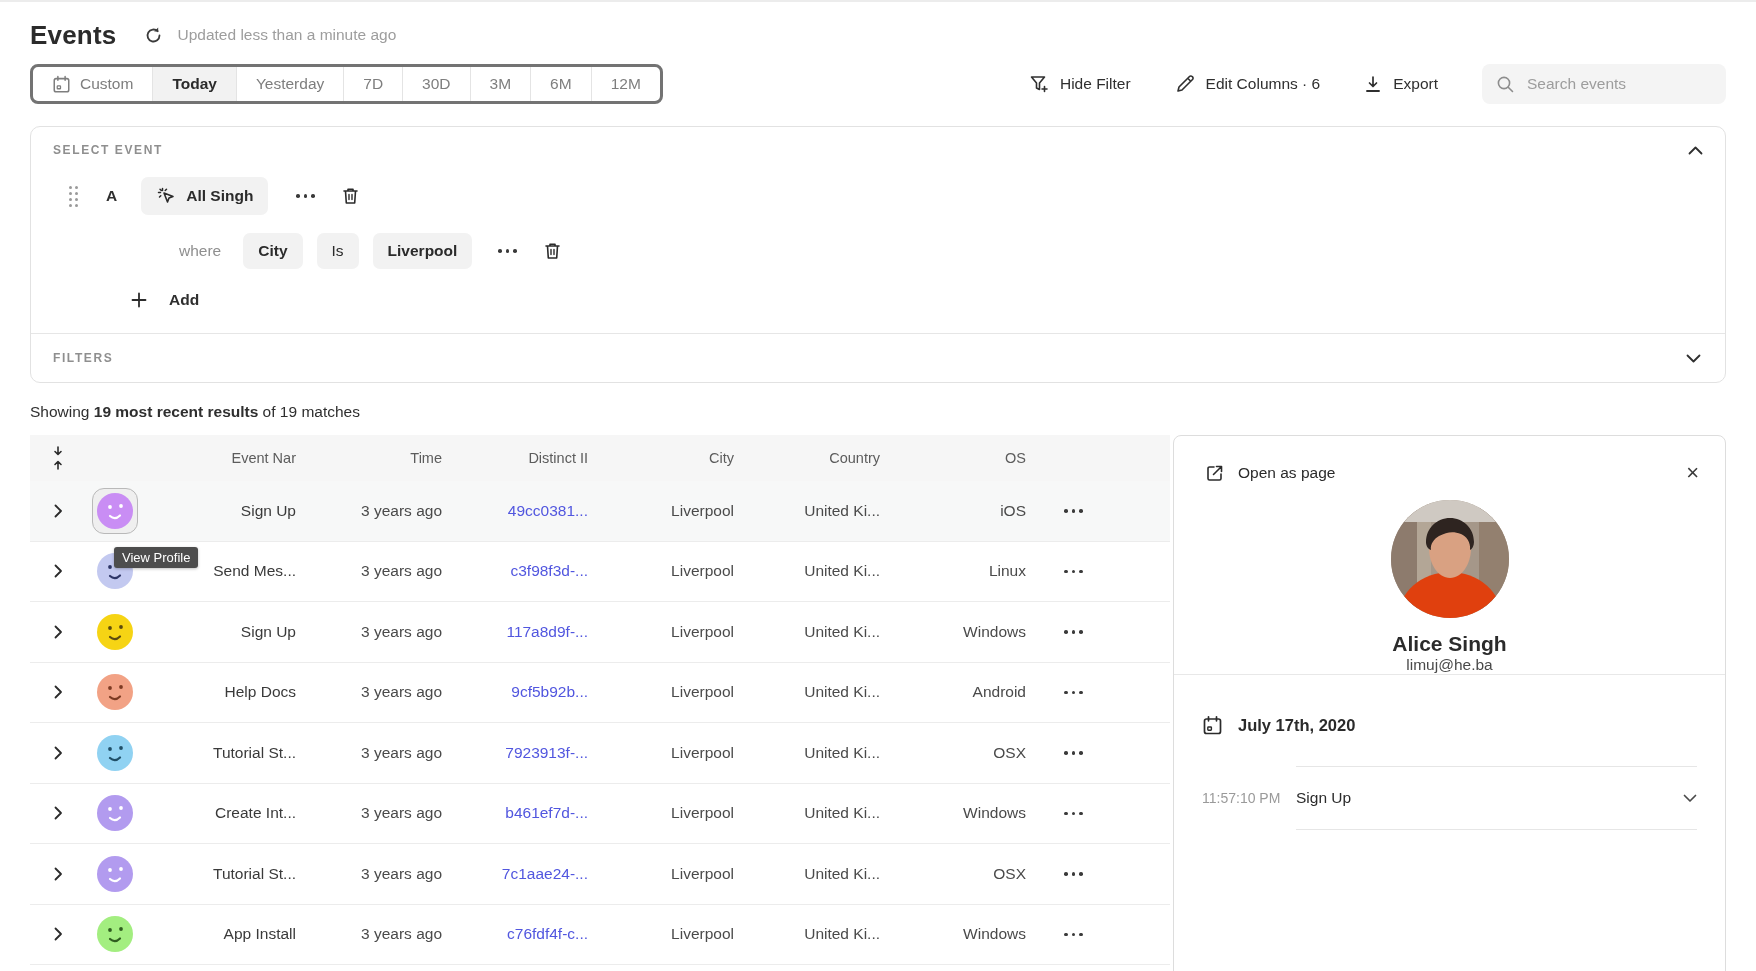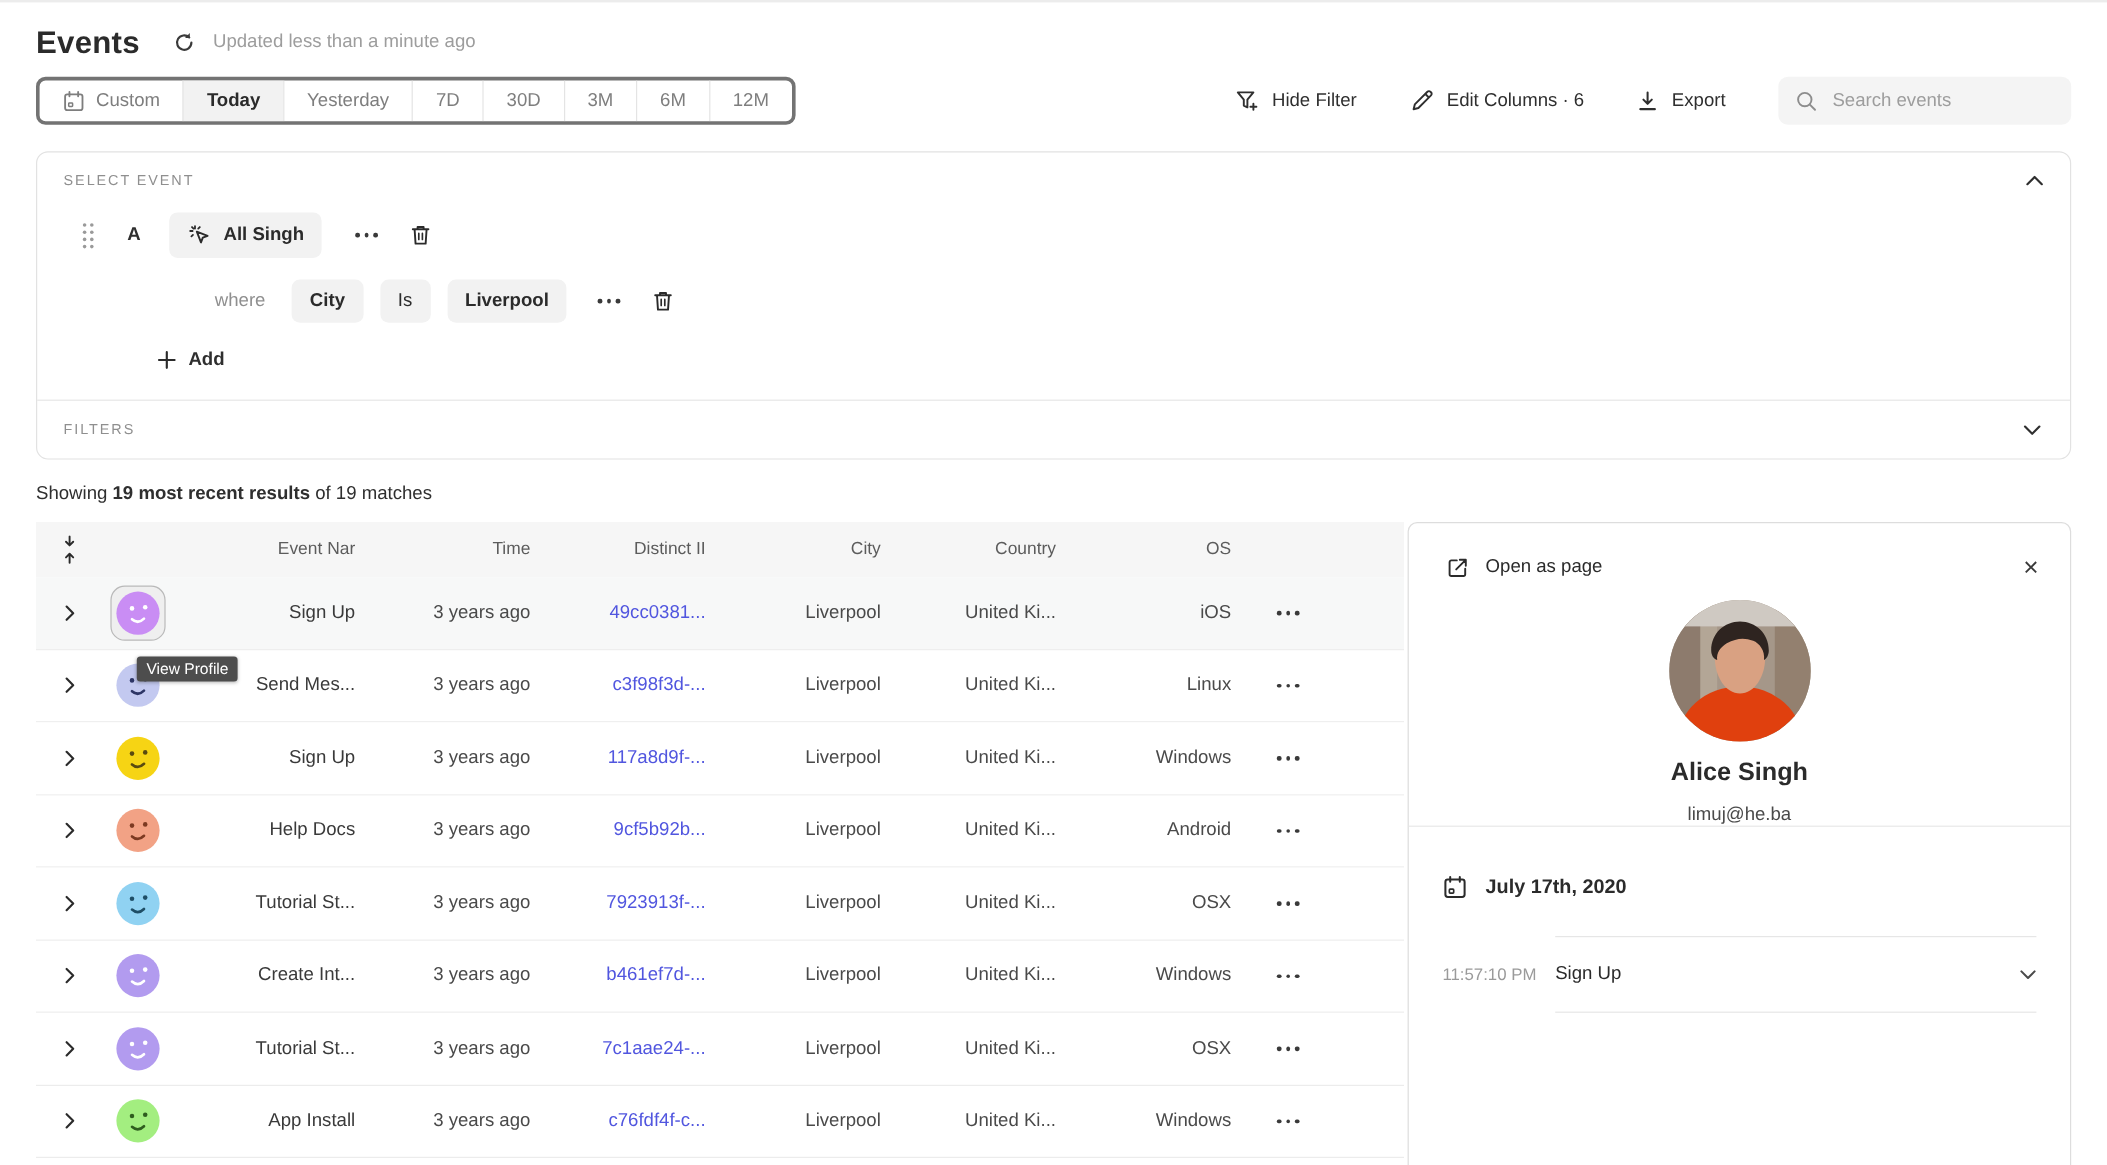--- a/index.html
+++ b/index.html
@@ -23,35 +23,35 @@
   .right-tools { display:flex; align-items:center; gap:44px; }
   .tool-btn { display:flex; align-items:center; gap:11px; font-size:15.5px; color:#2f2f2f; font-weight:500; cursor:pointer; white-space:nowrap; }
   .search-box { display:flex; align-items:center; gap:12px; width:244px; height:40px; background:#f4f4f4; border-radius:8px; padding:0 14px; }
   .search-box input { border:none; outline:none; background:transparent; font-size:15.5px; color:#444; width:100%;
     font-family:"Liberation Sans", sans-serif; }
   .search-box input::placeholder { color:#9d9d9d; }
 
   
   .qpanel { margin-top:22px; border:1px solid #e2e2e2; border-radius:10px; background:#fff; }
   .qpanel-head { display:flex; justify-content:space-between; align-items:center; padding:16px 22px 0 22px; }
-  .section-label { font-size:12px; letter-spacing:1.6px; color:#8f8f8f; font-weight:400; }
+  .section-label { font-size:12px; letter-spacing:1.6px; color:#8f8f8f; font-weight:700; }
   .event-row { display:flex; align-items:center; margin:20px 0 0 38px; gap:0; }
   .grip { display:grid; grid-template-columns:repeat(2, 3px); grid-auto-rows:3px; gap:3px; cursor:grab; }
   .grip i { background:#9a9a9a; border-radius:50%; }
   .row-letter { font-size:15.5px; font-weight:600; color:#2f2f2f; margin-left:28px; }
   .chip { display:inline-flex; align-items:center; gap:10px; background:#f2f2f2; border-radius:7px;
     padding:9px 15px; font-size:15.5px; color:#2b2b2b; cursor:pointer; }
   .chip.bold { font-weight:700; }
   .event-chip { margin-left:24px; }
   .more-dots { display:flex; gap:4px; padding:0 12px; cursor:pointer; }
   .more-dots i { width:3.5px; height:3.5px; border-radius:50%; background:#3a3a3a; }
   .icon-btn { cursor:pointer; display:flex; align-items:center; }
   .where-row { display:flex; align-items:center; margin:18px 0 0 148px; gap:14px; }
   .where-label { font-size:15.5px; color:#8f8f8f; margin-right:8px; }
-  .add-row { display:flex; align-items:center; gap:10px; margin:22px 0 24px 100px; cursor:pointer; }
+  .add-row { display:flex; align-items:center; gap:22px; margin:22px 0 24px 100px; cursor:pointer; }
   .add-label { font-size:15.5px; font-weight:600; color:#2f2f2f; }
   .q-divider { height:1px; background:#e6e6e6; }
   .filters-row { display:flex; justify-content:space-between; align-items:center; padding:17px 24px 17px 22px; cursor:pointer; }
 
   
   .showing { margin-top:20px; font-size:15.5px; color:#2f2f2f; }
   .showing b { font-weight:700; }
 
   
   .content { display:flex; margin-top:14px; align-items:flex-start; }
@@ -75,21 +75,21 @@
   .tooltip { position:absolute; left:84px; top:112px; background:#4d4d4d; color:#fff; font-size:13px;
     padding:3px 8px; border-radius:3px; z-index:5; box-shadow:0 1px 3px rgba(0,0,0,.25); white-space:nowrap; }
 
   
   .profile-panel { flex:1; margin-left:3px; border:1px solid #ddd; border-radius:8px; background:#fff; height:740px; }
   .panel-top { display:flex; justify-content:space-between; align-items:center; padding:26px 26px 0 30px; }
   .open-page { display:flex; align-items:center; gap:13px; font-size:15.5px; font-weight:500; color:#2b2b2b; cursor:pointer; }
   .close-x { font-size:22px; color:#3a3a3a; cursor:pointer; line-height:1; }
   .photo-wrap { display:flex; justify-content:center; margin-top:16px; }
   .profile-name { text-align:center; margin-top:14px; font-size:21px; font-weight:700; }
-  .profile-email { text-align:center; margin-top:14px; font-size:15.5px; color:#4a4a4a; }
+  .profile-email { text-align:center; margin-top:0; font-size:15.5px; color:#4a4a4a; }
   .tabs { display:flex; justify-content:center; gap:34px; margin-top:34px; }
   .tab { font-size:15.5px; color:#8a8a8a; padding-bottom:12px; position:relative; cursor:pointer; }
   .tab.active { color:#4f44e0; font-weight:700; }
   .tab.active::after { content:""; position:absolute; left:-4px; right:-4px; bottom:-2px; height:4px; border-radius:3px; background:#4f44e0; }
   .tab-divider { height:1px; background:#e8e8e8; }
   .date-row { display:flex; align-items:center; gap:15px; margin:40px 0 0 28px; font-size:16.5px; font-weight:700; }
   .activity { display:flex; padding:0 28px; margin-top:30px; }
   .activity-time { width:94px; font-size:14px; color:#9a9a9a; padding-top:24px; }
   .activity-main { flex:1; height:64px; border-top:1px solid #e6e6e6; border-bottom:1px solid #e6e6e6;
     display:flex; justify-content:space-between; align-items:center; cursor:pointer; }

